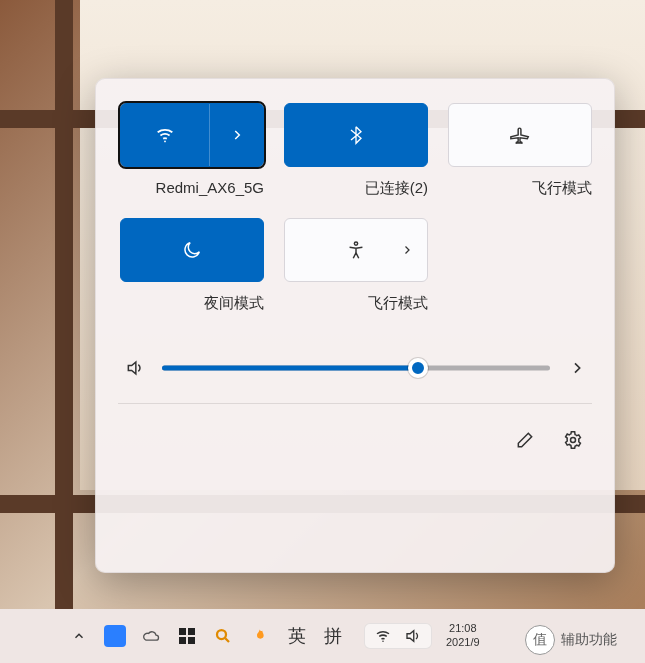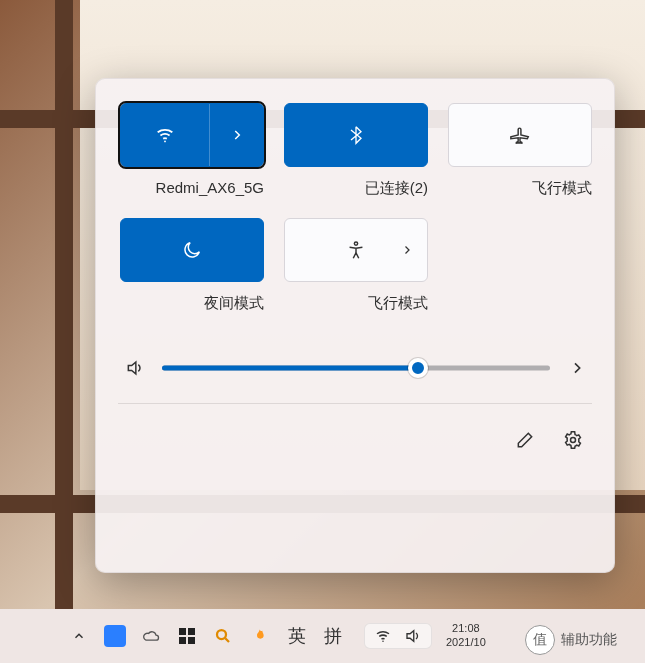--- a/index.html
+++ b/index.html
@@ -225,20 +225,20 @@
     </span>
     <span>
       <svg width="18" height="18" viewBox="0 0 24 24" fill="none" stroke="#333" stroke-width="1.8">
           <path d="M4 9v6h4l5 4V5L8 9H4z"></path>
           <path d="M16 8a5 5 0 0 1 0 8"></path>
         </svg>
     </span>
   </div>
   <div class="clock">
     <div>21:08</div>
-    <div>2021/10</div>
+    <div>2021/9</div>
   </div>
 </div>
 
 <div class="watermark">
   <span class="logo">值</span>
   <span>辅助功能</span>
 </div>
 
 </body></html>

